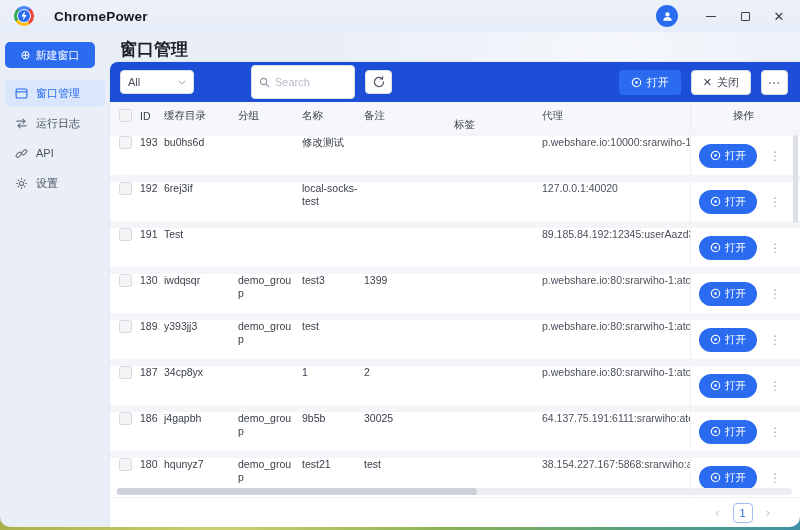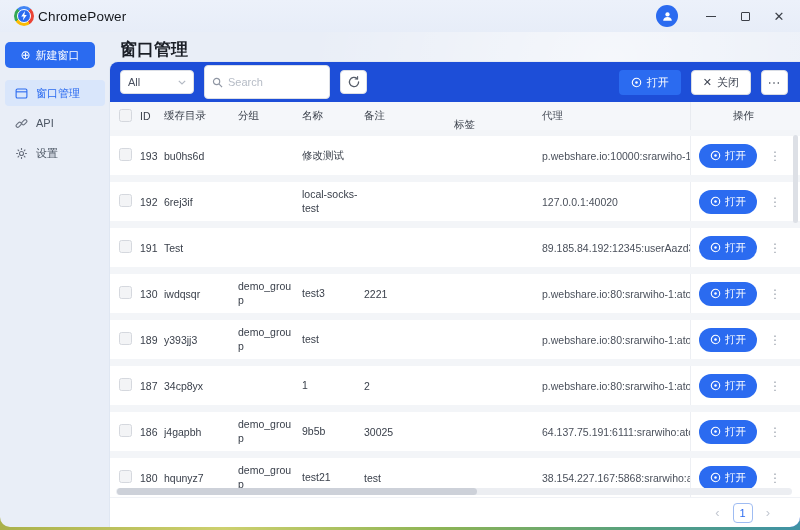--- a/index.html
+++ b/index.html
@@ -14,21 +14,21 @@
     transform:rotate(-18deg); pointer-events:none; }
 
   
   .titlebar { position:relative; height:32px; display:flex; align-items:center;
     padding:0 6px 0 14px; background:linear-gradient(180deg,#ecf1fa,#e7edf8); z-index:5; }
   .logo { width:20px; height:20px; border-radius:50%;
     background:conic-gradient(#4285f4 0 12%, #ea4335 12% 40%, #fbbc05 40% 66%, #34a853 66% 88%, #4285f4 88% 100%);
     display:flex; align-items:center; justify-content:center; }
   .logo-inner { width:14px; height:14px; border-radius:50%; background:#2b6bf0;
     border:1.5px solid #fff; display:flex; align-items:center; justify-content:center; }
-  .app-title { margin-left:4px; font-size:13.5px; font-weight:normal; color:#14171c; letter-spacing:.2px; }
+  .app-title { margin-left:20px; font-size:13.5px; font-weight:bold; color:#14171c; letter-spacing:.2px; }
   .tb-right { margin-left:auto; display:flex; align-items:center; gap:4px; }
   .avatar { width:22px; height:22px; border-radius:50%; background:#2b6bf0;
     display:flex; align-items:center; justify-content:center; margin-right:14px; }
   .winbtn { width:30px; height:26px; display:flex; align-items:center; justify-content:center;
     color:#3c4048; font-size:13px; border-radius:4px; cursor:default; }
   .ic-min { display:inline-block; width:10px; border-top:1.4px solid #3c4048; }
   .ic-max { display:inline-block; width:9px; height:9px; border:1.3px solid #3c4048; border-radius:1px; }
 
   
   .body-row { position:absolute; top:32px; left:0; right:0; bottom:0; display:flex; }
@@ -48,41 +48,41 @@
   .main { flex:1; display:flex; flex-direction:column; min-width:0; position:relative; z-index:1; }
   .page-title { height:30px; padding:6px 0 0 10px; font-size:17px; font-weight:bold; color:#1b1f27; }
   .card { flex:1; background:#1d4ed8; border-top-left-radius:8px; display:flex; flex-direction:column;
     box-shadow:0 0 0 1px rgba(210,218,232,.35); overflow:hidden; }
 
   
   .toolbar { height:40px; flex:none; display:flex; align-items:center; gap:10px; padding:0 12px 0 10px; }
   .select { width:74px; height:24px; border:1px solid #dcdfe6; border-radius:4px; background:#fff;
     display:flex; align-items:center; padding:0 7px; font-size:11px; color:#4a5160; cursor:pointer; }
   .select .chev { margin-left:auto; color:#b4bac4; }
-  .search { width:126px; height:24px; border:1px solid #dcdfe6; border-radius:4px; background:#fff;
-    display:flex; align-items:center; padding:16px 7px; gap:5px; }
+  .search { width:104px; height:24px; border:1px solid #dcdfe6; border-radius:4px; background:#fff;
+    display:flex; align-items:center; padding:16px 7px; gap:5px;margin-left:47px; }
   .search input { border:none; outline:none; width:100%; font-size:11px; color:#333;
     font-family:inherit; background:transparent; }
   .search input::placeholder { color:#b6bcc6; }
   .iconbtn { width:27px; height:24px; border:1px solid #dcdfe6; border-radius:4px; background:#fff;
     display:flex; align-items:center; justify-content:center; color:#555c68; cursor:pointer; }
   .tb-spacer { flex:1; }
   .btn { height:25px; display:flex; align-items:center; gap:5px; padding:0 11px; border-radius:4px;
     font-size:11px; cursor:pointer; border:1px solid transparent; font-family:inherit; }
   .btn-primary { background:#2b6bf0; color:#fff; }
   .btn-plain { background:#fff; color:#3c4250; border-color:#d8dce4; }
   .btn-more { width:27px; padding:0; justify-content:center; background:#fff; color:#555c68;
     border-color:#d8dce4; font-size:13px; letter-spacing:1px; }
 
   
   .table { flex:1; display:flex; flex-direction:column; min-height:0; position:relative; }
   .thead { flex:none; height:28px; display:flex; align-items:center; background:#f5f7fa;
     font-size:10.5px; font-weight:normal; color:#374151; }
   .tbody { flex:1; background:#f3f5f8; padding-top:6px; overflow:hidden; }
-  .trow { height:39px; margin-bottom:7px; background:#fff; display:flex; align-items:center; }
+  .trow { height:39px; margin-bottom:7px; background:#fff; display:flex; }
   .cell { padding-right:6px; font-size:10.5px; color:#3a404b; overflow:hidden; }
   .c-cb { flex:none; width:30px; padding-left:9px; }
   .c-id { flex:none; width:24px; }
   .c-cache { flex:none; width:74px; }
   .c-group { flex:none; width:64px; word-break:break-all; line-height:1.25; }
   .c-name { flex:none; width:62px; word-break:break-all; line-height:1.25; }
   .c-remark { flex:none; width:90px; }
   .c-tag { flex:none; width:88px;margin-top:18px; }
   .c-proxy { flex:1; min-width:0; white-space:nowrap; color:#4a505b; }
   .c-action { flex:none; width:110px; height:100%; display:flex; align-items:center;
@@ -153,20 +153,29 @@
       </button>
       <div class="nav">
         <div class="nav-item active">
           <span class="nicon">
             <svg width="13" height="13" viewBox="0 0 14 14" fill="none" stroke="currentColor" stroke-width="1.2">
               <rect x="1.2" y="2.2" width="11.6" height="9.6" rx="1.4"></rect>
                 <line x1="1.2" y1="5.2" x2="12.8" y2="5.2"></line>
             </svg>
             </span>
           <span>窗口管理</span>
+        </div>
+        <div class="nav-item">
+          <span class="nicon">
+            <svg width="13" height="13" viewBox="0 0 14 14" fill="none" stroke="currentColor" stroke-width="1.2" stroke-linecap="round">
+              <path d="M2 4.5h8.5M8.5 2.2l2.3 2.3-2.3 2.3"></path>
+                <path d="M12 9.5H3.5M5.5 7.2L3.2 9.5l2.3 2.3"></path>
+            </svg>
+            </span>
+          <span>运行日志</span>
         </div>
         <div class="nav-item">
           <span class="nicon">
             <svg width="13" height="13" viewBox="0 0 14 14" fill="none" stroke="currentColor" stroke-width="1.2">
               <rect x="0.8" y="6.6" width="6.4" height="3.4" rx="1.7" transform="rotate(-45 4 8.3)"></rect>
               <rect x="6.8" y="4" width="6.4" height="3.4" rx="1.7" transform="rotate(-45 10 5.7)"></rect>
             </svg>
             </span>
           <span>API</span>
         </div>
@@ -312,21 +321,21 @@
       <span class="row-menu">⋮</span>
     </div>
   </div>
 
   <div class="trow">
     <div class="cell c-cb"><span class="checkbox"></span></div>
     <div class="cell c-id">130</div>
     <div class="cell c-cache">iwdqsqr</div>
     <div class="cell c-group">demo_group</div>
     <div class="cell c-name">test3</div>
-    <div class="cell c-remark">2221</div>
+    <div class="cell c-remark">1399</div>
     <div class="cell c-tag"></div>
     <div class="cell c-proxy">p.webshare.io:80:srarwiho-1:atonupx</div>
     <div class="cell c-action">
       <button class="open-pill">
         <span>
           <svg width="11" height="11" viewBox="0 0 12 12" fill="none" stroke="#fff" stroke-width="1.2">
             <circle cx="6" cy="6" r="4.6"></circle>
                         <circle cx="6" cy="6" r="1.4" fill="#fff" stroke="none"></circle>
           </svg>
                     </span>

